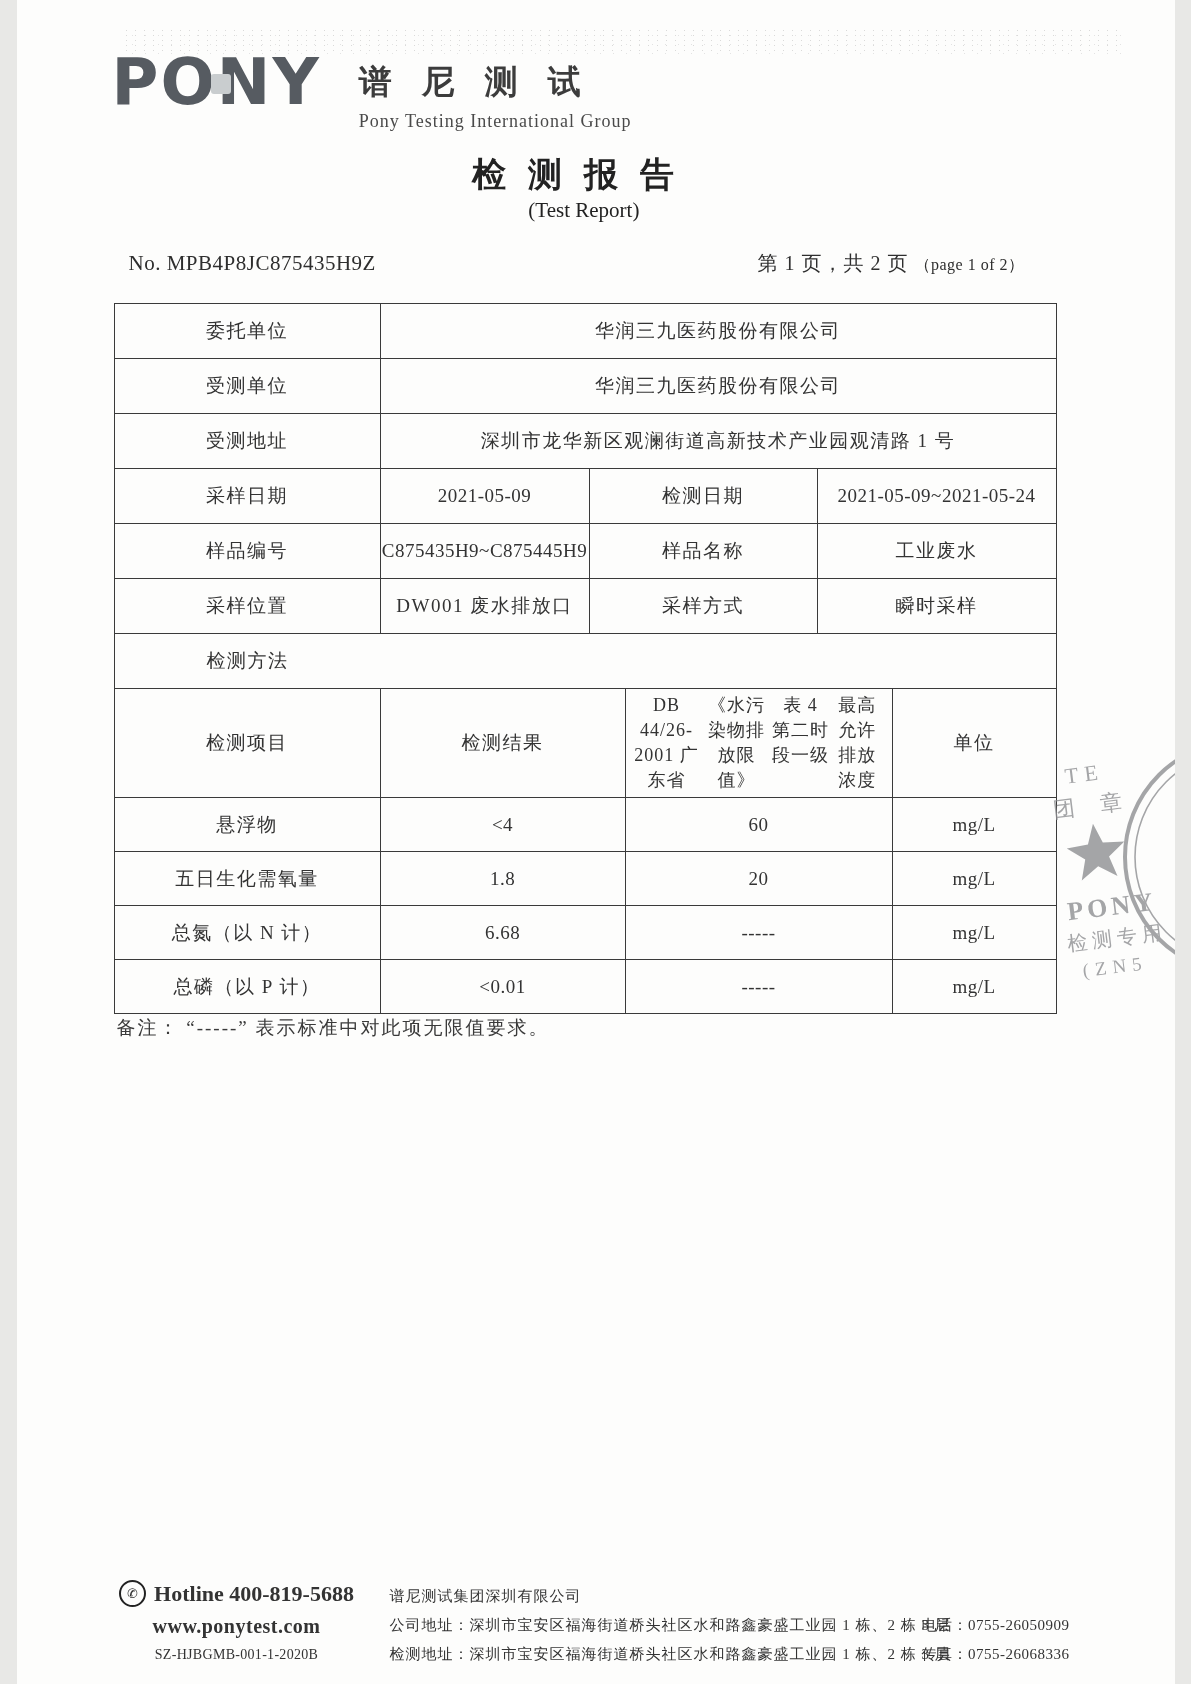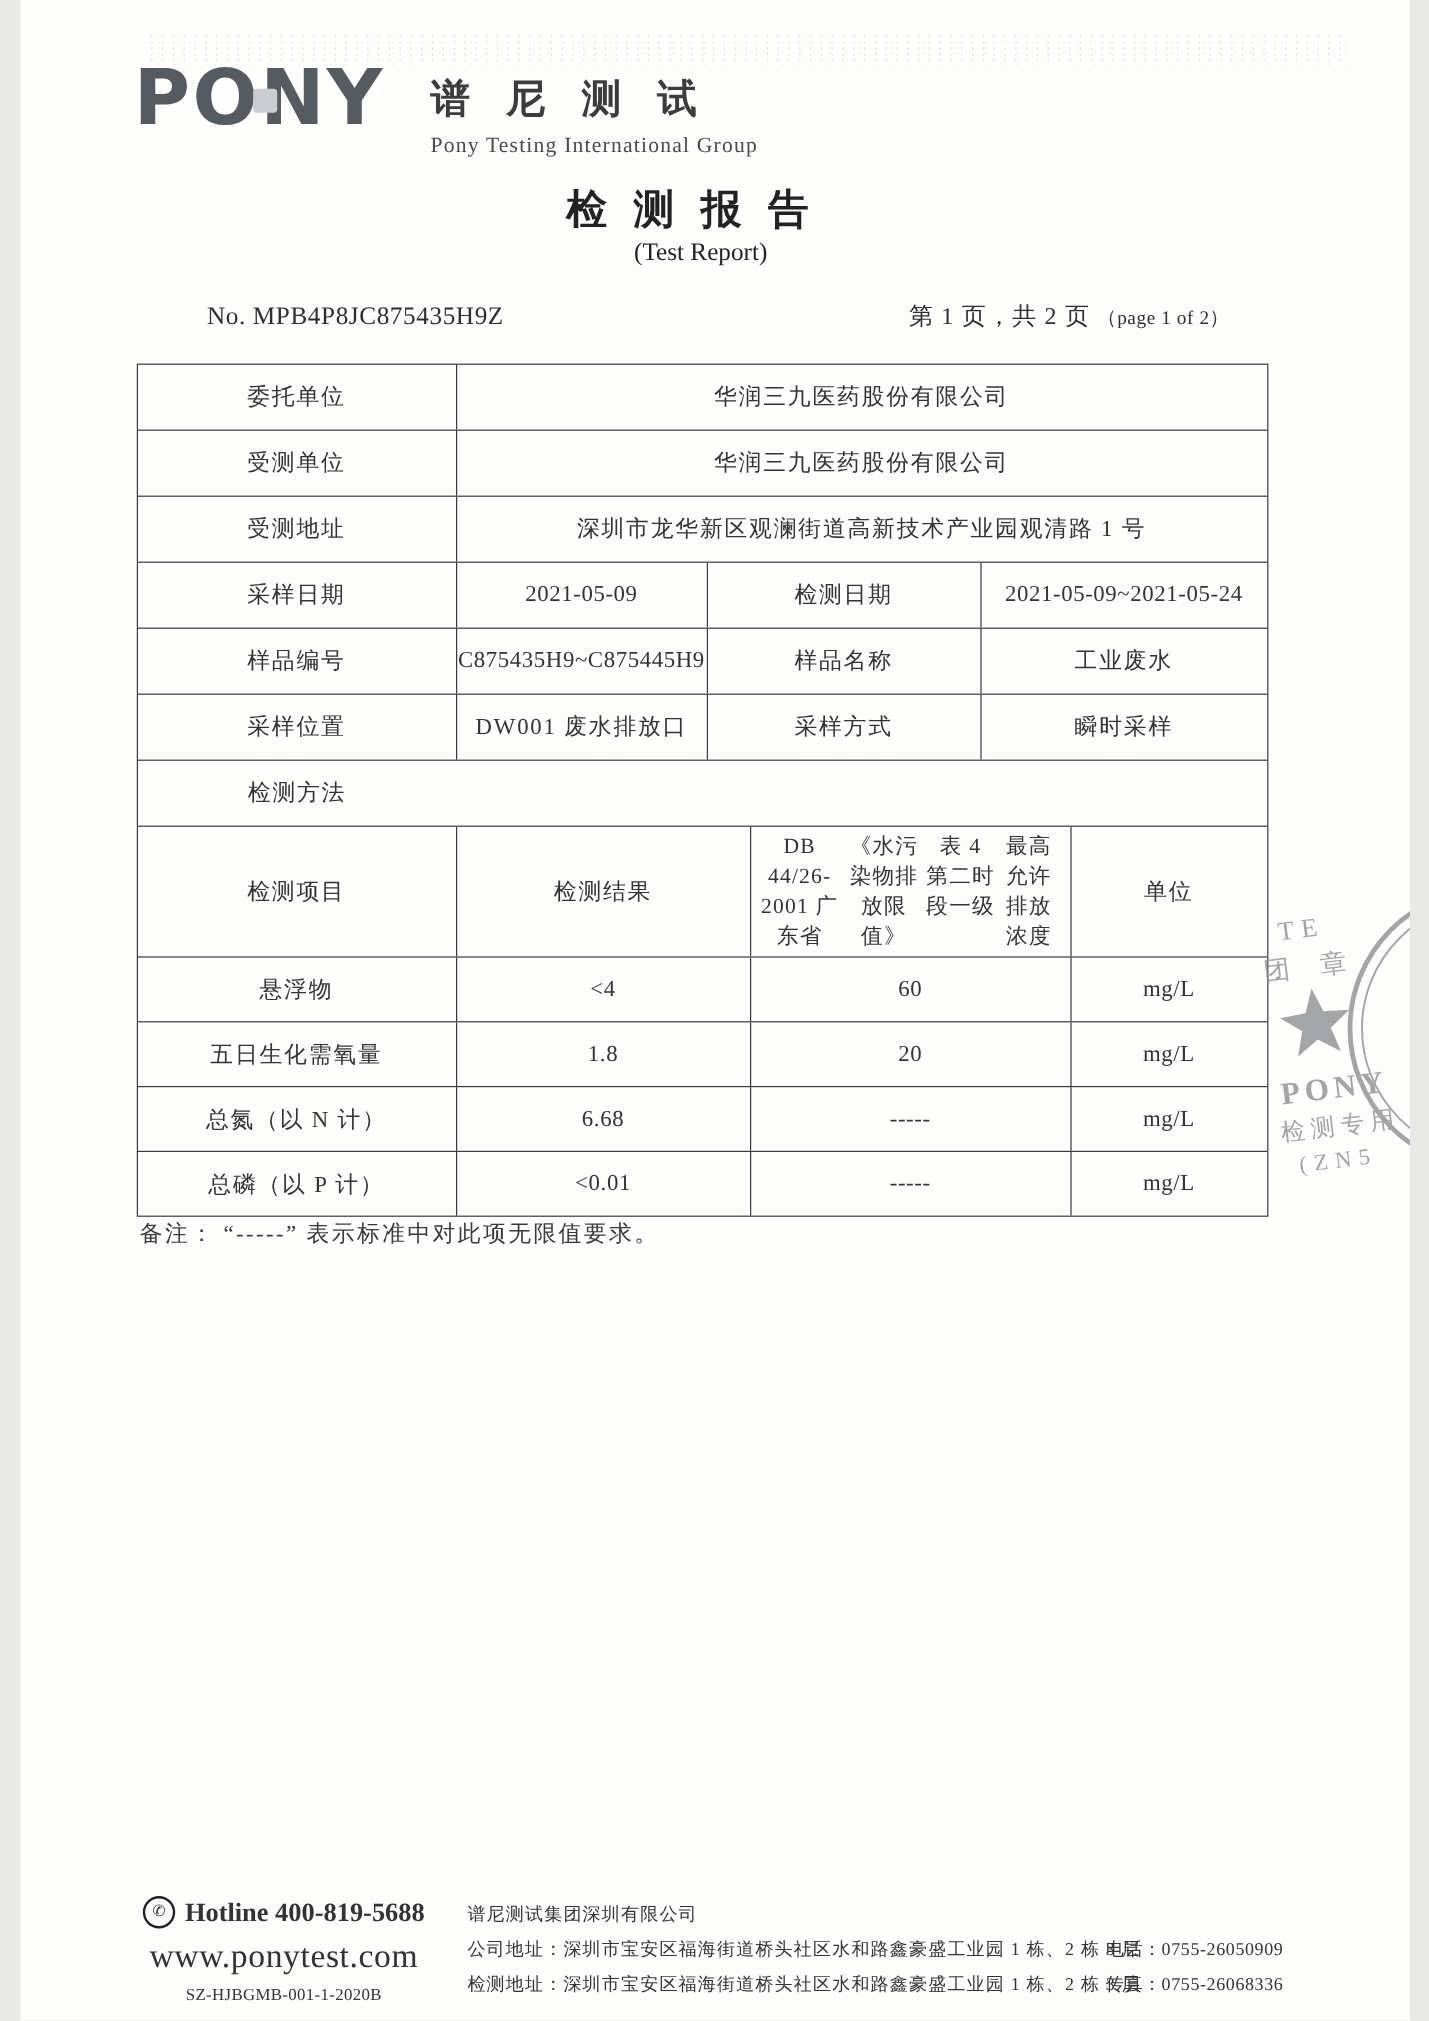--- a/index.html
+++ b/index.html
@@ -47,21 +47,21 @@
     position:absolute;top:152px;left:49%;transform:translateX(-50%);
     font-size:34px;font-weight:bold;letter-spacing:22px;color:#222;
     white-space:nowrap;
   }
   .doc-title-en{
     position:absolute;top:198px;left:49%;transform:translateX(-50%);
     font-size:21px;color:#222;white-space:nowrap;
   }
   
   .no-row{position:absolute;left:112px;right:150px;top:250px;display:flex;justify-content:space-between;align-items:baseline;}
-  .report-no{font-size:21px;letter-spacing:.5px;margin-left:44px;}
+  .report-no{font-size:21px;letter-spacing:.5px;}
   .page-info{font-size:20px;letter-spacing:1px;white-space:nowrap;}
   .page-info .en{font-size:16px;letter-spacing:.5px;}
   
   .tbl{
     position:absolute;left:97px;top:303px;width:943px;
     border:1.6px solid #3a3a3a;
     box-sizing:border-box;
   }
   .trow{display:flex;border-bottom:1.2px solid #3a3a3a;box-sizing:border-box;}
   .trow:last-child{border-bottom:none;}
@@ -92,21 +92,21 @@
   
   .footer{position:absolute;left:0;top:1580px;width:1191px;font-size:15px;color:#333;}
   .f-left{position:absolute;left:105px;top:0;width:230px;text-align:center;}
   .f-hotline{font-size:22px;font-weight:bold;white-space:nowrap;display:flex;align-items:center;gap:8px;justify-content:center;}
   .phone-circle{
     width:23px;height:23px;border:2px solid #222;border-radius:50%;
     display:inline-flex;align-items:center;justify-content:center;
     font-size:13px;font-weight:normal;flex:none;
     font-family:"DejaVu Sans",sans-serif;
   }
-  .f-www{font-size:28px;font-weight:normal;margin-top:8px;letter-spacing:.5px;}
+  .f-www{font-size:20px;font-weight:bold;margin-top:8px;letter-spacing:.5px;}
   .f-code{font-size:14px;margin-top:9px;letter-spacing:.3px;}
   .f-mid{position:absolute;left:373px;top:2px;line-height:29px;letter-spacing:1px;}
   .f-right{position:absolute;left:905px;top:31px;line-height:29px;letter-spacing:.5px;white-space:nowrap;}
 </style>
 </head>
 <body>
 
 <div class="page">
 
   <div class="noise-band"></div>

